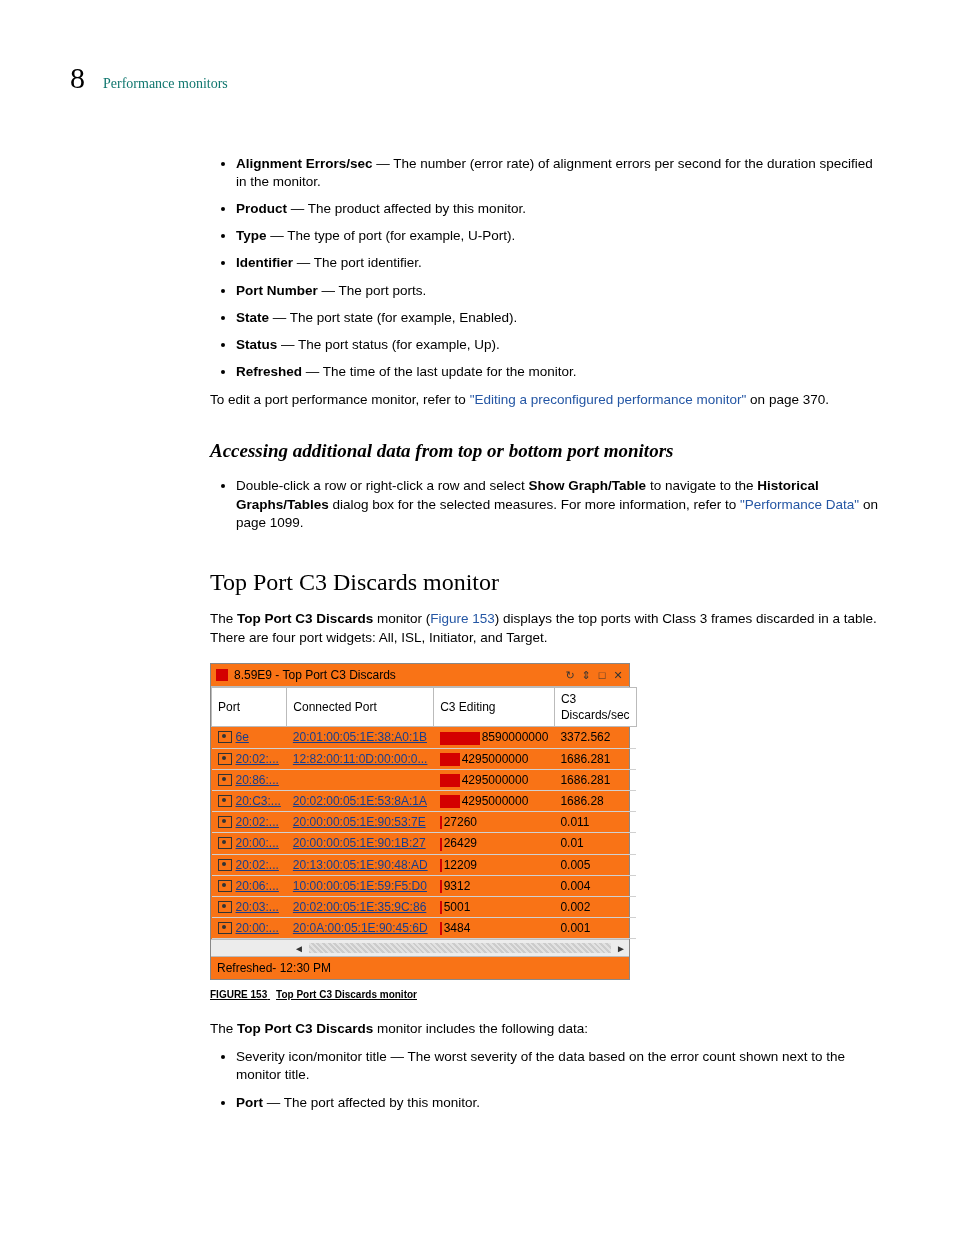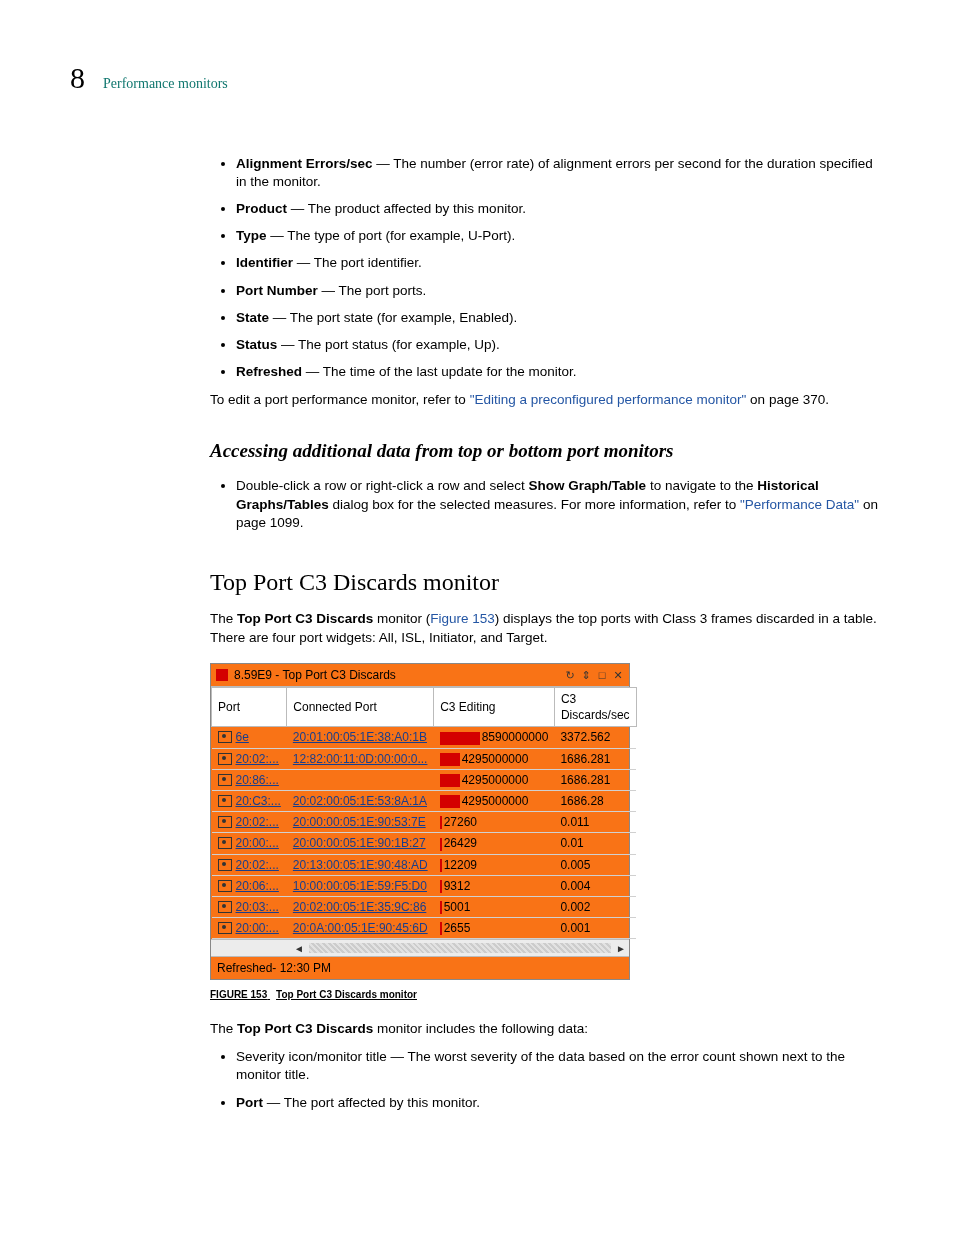--- a/index.html
+++ b/index.html
@@ -332,21 +332,21 @@
             <td class="dsec">0.002</td>
           </tr>
           <tr>
             <td class="port-col">
               <span class="port-cell">
                 <span class="icon"></span>
                 <span class="port-link">20:00:...</span>
               </span>
             </td>
             <td><span class="port-link">20:0A:00:05:1E:90:45:6D</span></td>
-            <td class="discards"><span class="discards-bar bar-red" style="width: 2px;"></span><span>2655</span></td>
+            <td class="discards"><span class="discards-bar bar-red" style="width: 2px;"></span><span>3484</span></td>
             <td class="dsec">0.001</td>
           </tr>
         </tbody>
     </table>
     <div class="scrollbar">
       <span style="width:80px"></span>
       <span class="sb-arrow">◄</span>
       <span class="sb-track"></span>
       <span class="sb-arrow">►</span>
     </div>

